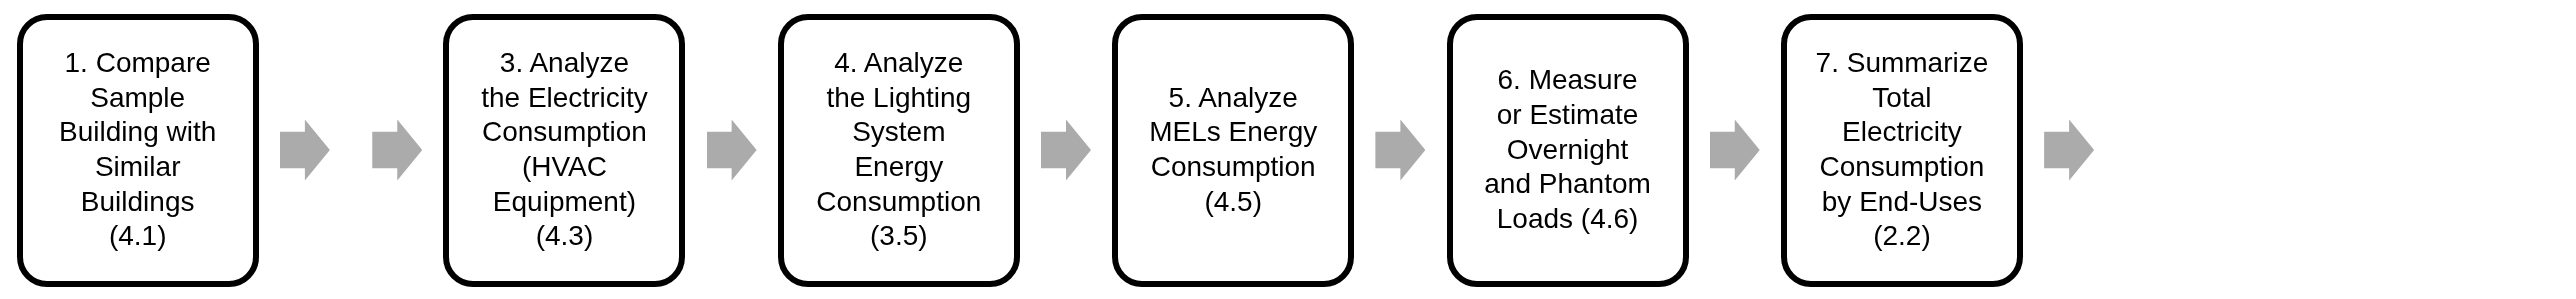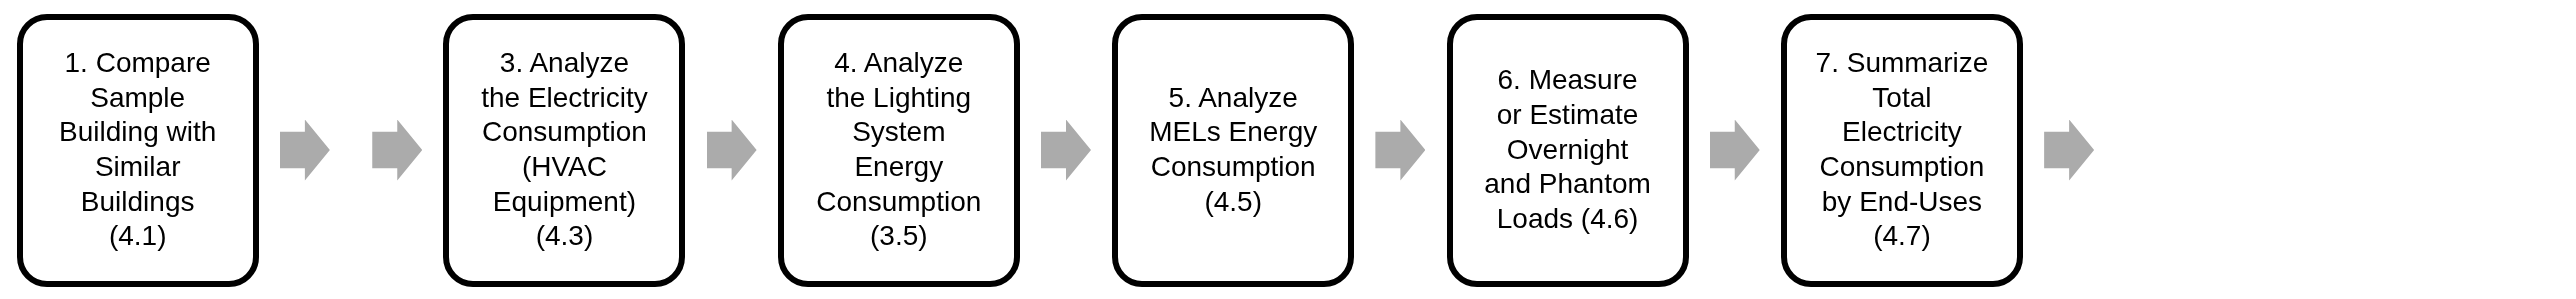--- a/index.html
+++ b/index.html
@@ -119,21 +119,21 @@
   <div class="arrow-cell">
     <div class="block-arrow"></div>
   </div>
 
   <div class="step">
     <span class="step-label">7. Summarize
 Total
 Electricity
 Consumption
 by End-Uses
-(4.7)</span>
+(2.2)</span>
   </div>
   <div class="arrow-cell">
     <div class="block-arrow"></div>
   </div>
 
 
 </div>
 
 
 </body></html>

